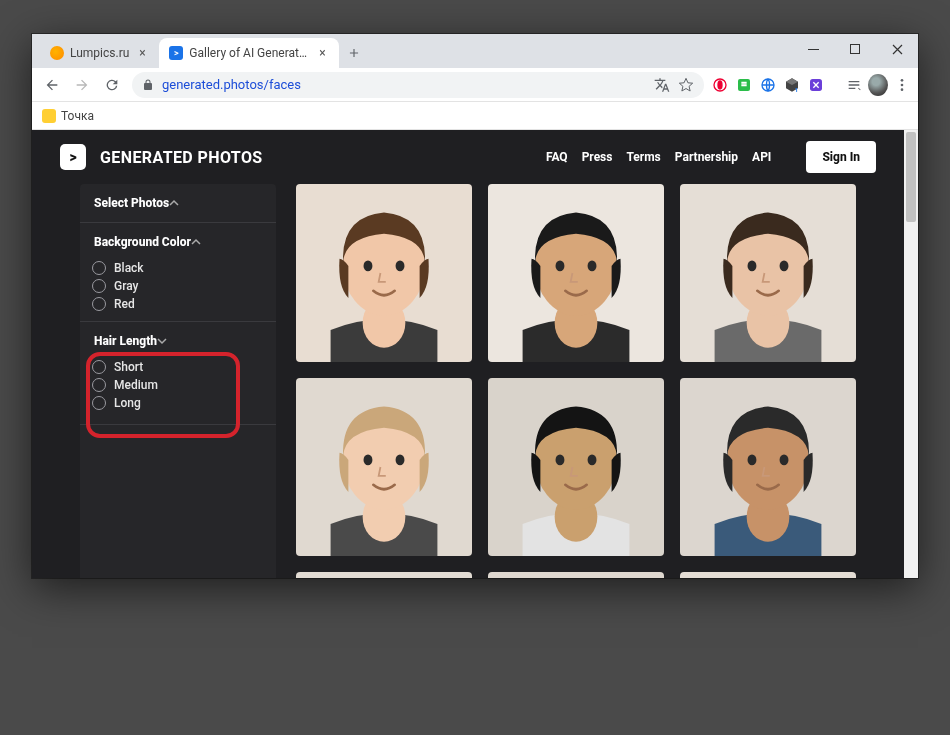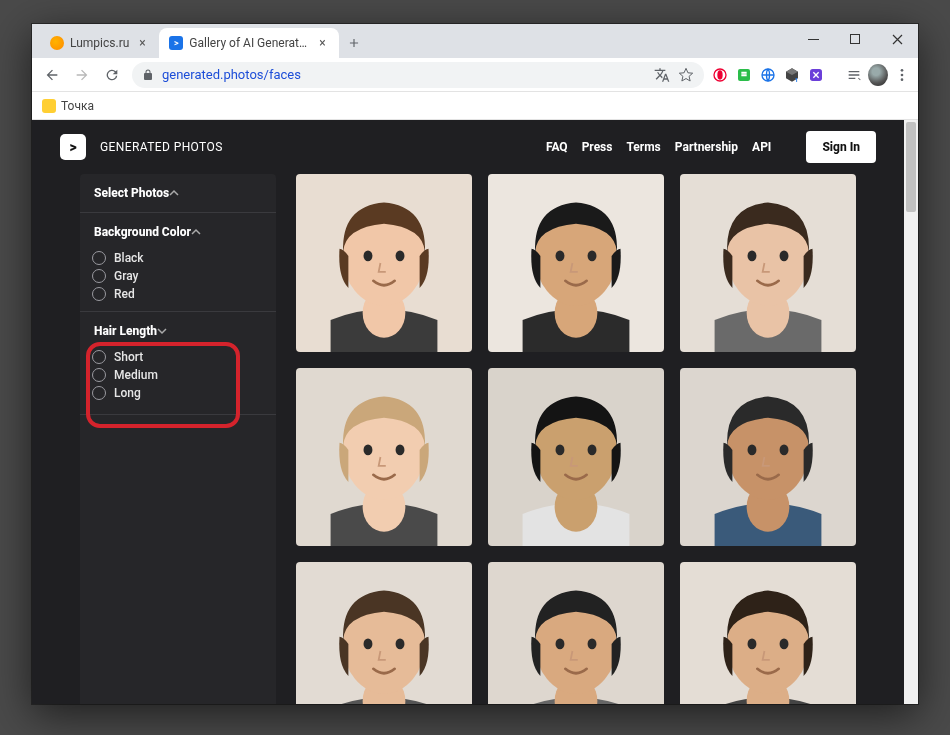--- a/index.html
+++ b/index.html
@@ -1,19 +1,19 @@
 <!DOCTYPE html>
 <html><head>
 <meta charset="utf-8">
 <style>
   * { box-sizing: border-box; margin: 0; padding: 0; font-family: -apple-system, BlinkMacSystemFont, "Segoe UI", Roboto, Arial, sans-serif; }
   body { background:#4a4a4a; width:950px; height:735px; overflow:hidden; }
 
   
-  .window { position:absolute; left:32px; top:24px; width:886px; height:680px; background:#fff; box-shadow:0 0 0 1px rgba(0,0,0,0.4), 0 10px 40px rgba(0,0,0,.6); display:flex; flex-direction:column; }
+  .window { position:absolute; left:32px; top:34px; width:886px; height:544px; background:#fff; box-shadow:0 0 0 1px rgba(0,0,0,0.4), 0 10px 40px rgba(0,0,0,.6); display:flex; flex-direction:column; }
 
   .titlebar { height:34px; background:#dee1e6; display:flex; align-items:flex-end; padding-left:8px; position:relative; }
   .tab { height:30px; display:flex; align-items:center; gap:6px; padding:0 10px 0 10px; font-size:12px; color:#444; position:relative; max-width:180px; border-radius:8px 8px 0 0; cursor:pointer; }
   .tab.active { background:#fff; }
   .tab .favicon { width:14px; height:14px; border-radius:50%; flex:0 0 14px; }
   .tab .fav-orange { background:radial-gradient(circle at 40% 40%, #ffb300, #ff8a00); }
   .tab .fav-blue { background:#1a73e8; border-radius:3px; display:flex; align-items:center; justify-content:center; color:#fff; font-size:9px; font-weight:700; }
   .tab .label { white-space:nowrap; overflow:hidden; text-overflow:ellipsis; flex:1; }
   .tab .close { width:14px; height:14px; display:flex; align-items:center; justify-content:center; color:#555; font-size:12px; cursor:pointer; }
   .newtab { width:26px; height:26px; border-radius:50%; display:flex; align-items:center; justify-content:center; color:#555; cursor:pointer; margin-left:2px; margin-bottom:2px;}
@@ -38,21 +38,21 @@
 
   
   .viewport { flex:1; position:relative; overflow:hidden; background:#1e1f22; }
   .scrollbar { position:absolute; right:0; top:0; width:14px; height:100%; background:#f1f1f1; }
   .scrollthumb{ position:absolute; right:2px; top:2px; width:10px; height:90px; background:#c1c1c1; border-radius:2px;}
 
   .page { position:absolute; left:0; top:0; right:14px; bottom:0; background:#1f1f22; color:#fff; overflow:hidden;}
 
   .site-header { height:54px; display:flex; align-items:center; padding:0 28px; gap:14px; }
   .logo { width:26px; height:26px; background:#fff; border-radius:5px; display:flex; align-items:center; justify-content:center; color:#111; font-weight:900; font-size:14px;}
-  .brand { font-size:12px; font-weight:400; letter-spacing:.4px; }
+  .brand { font-size:16px; font-weight:700; letter-spacing:.4px; }
   .spacer{flex:1;}
   .navlink{font-size:12px; font-weight:700; cursor:pointer;}
   .signin{ background:#fff; color:#111; font-size:12px; font-weight:800; padding:9px 16px; border-radius:4px; cursor:pointer; margin-left:21px;}
 
   .hero { padding:24px 48px 12px; }
   .hero h1{ font-size:30px; font-weight:900; letter-spacing:-0.3px;}
 
   .content { display:flex; gap:20px; padding:0 48px 20px; }
   .sidebar { width:196px; flex:0 0 196px; background:#262629; border-radius:4px; display:flex; flex-direction:column; position:relative; }
   .section { border-bottom:1px solid #3a3a3e; }

